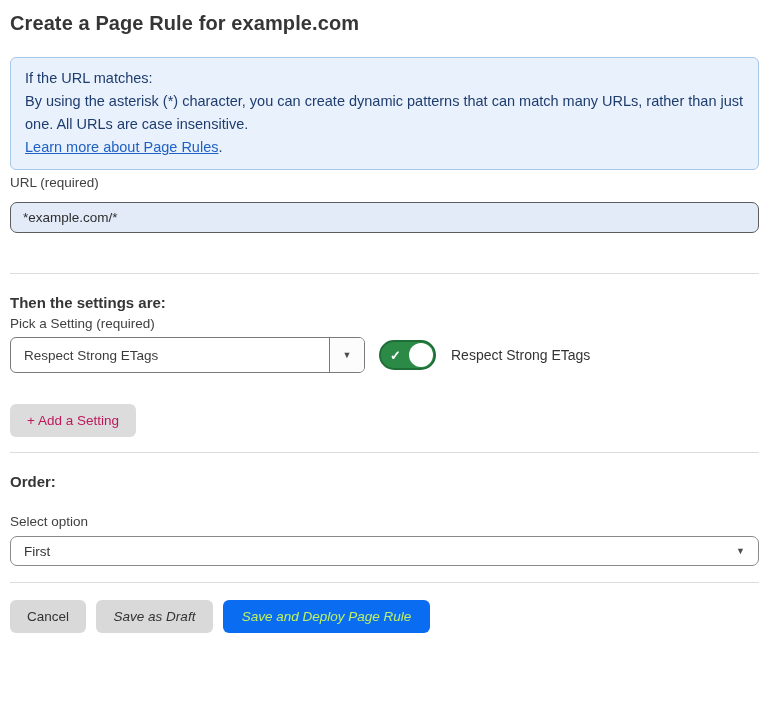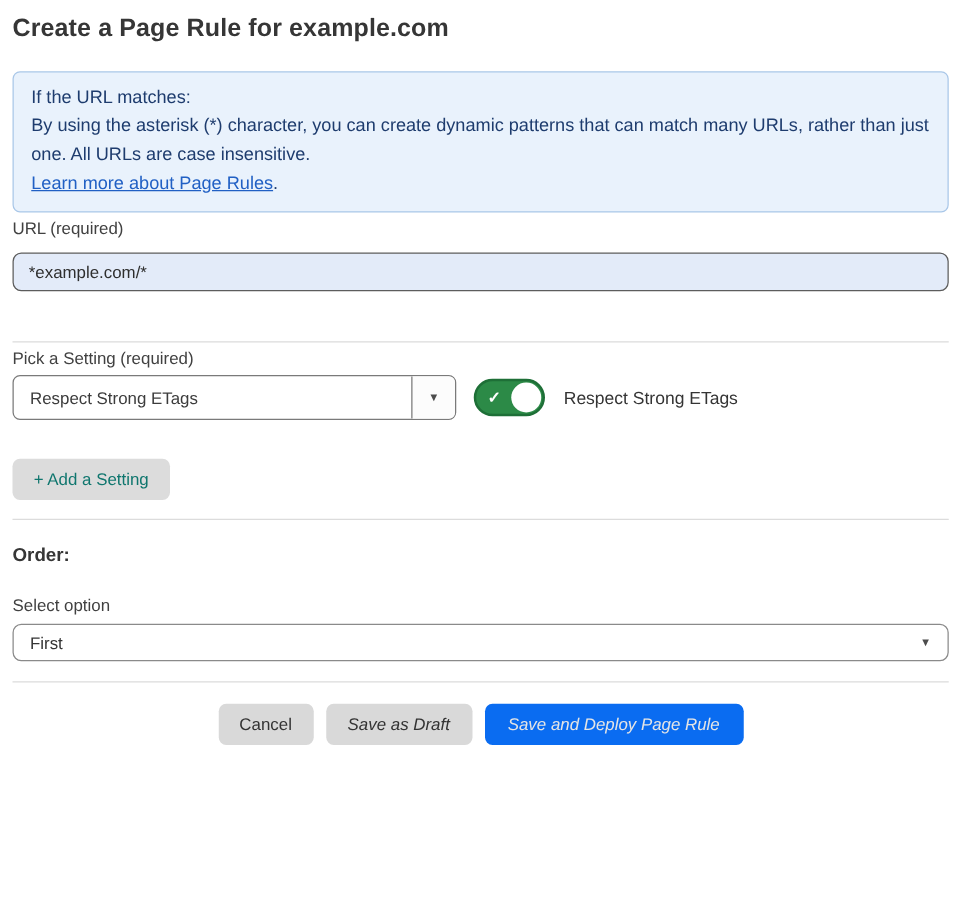--- a/index.html
+++ b/index.html
@@ -153,21 +153,21 @@
   .add-setting-button {
     margin-top: 31px;
     display: inline-block;
     background: #dcdcdc;
     border: none;
     border-radius: 6px;
     padding: 0 17px;
     height: 33px;
     font-family: "Liberation Sans", sans-serif;
     font-size: 13.5px;
-    color: #0f766e;
+    color: #be185d;
     cursor: pointer;
   }
 
   .order-select {
     margin-top: 7px;
     width: 749px;
     height: 30px;
     background: #ffffff;
     border: 1px solid #8a8a8a;
     border-radius: 7px;
@@ -191,38 +191,37 @@
     width: 749px;
     font-size: 14px;
     line-height: 19.5px;
     color: #3f3f3f;
   }
 
   .footer {
     margin-top: 17px;
     display: flex;
     align-items: center;
-    justify-content: center;
   }
   .btn {
     height: 33px;
     border: none;
     border-radius: 6px;
     font-family: "Liberation Sans", sans-serif;
     font-size: 13.5px;
     cursor: pointer;
     padding: 0 17px;
   }
   .btn-secondary {
     background: #d9d9d9;
     color: #333333;
   }
   .btn-primary {
     background: #0a6cf1;
-    color: #e5e5e5;
+    color: #bef264;
   }
   .btn + .btn { margin-left: 10px; font-style: italic; }
   .btn-cancel { width: 76px; padding: 0; }
   .btn-draft { width: 117px; padding: 0; }
   .btn-deploy { width: 207px; padding: 0; }
 </style>
 </head>
 <body>
 
 <div class="container">
@@ -233,20 +232,21 @@
     <div class="info-heading">If the URL matches:</div>
     <div class="info-body">By using the asterisk (*) character, you can create dynamic patterns that can match many URLs, rather than just one. All URLs are case insensitive.</div>
     <div class="info-link"><a>Learn more about Page Rules</a><span>.</span></div>
   </div>
 
   <label class="field-label">URL (required)</label>
   <input class="url-input" type="text" value="*example.com/*" style="">
 
   <hr class="divider divider-1">
 
+  <h2 class="section-heading">Then the settings are:</h2>
 
   <label class="field-label">Pick a Setting (required)</label>
 
   <div class="setting-row">
     <div class="dropdown">
       <div class="dropdown-value">Respect Strong ETags</div>
       <div class="dropdown-button">
         <span>▼</span>
       </div>
     </div>

